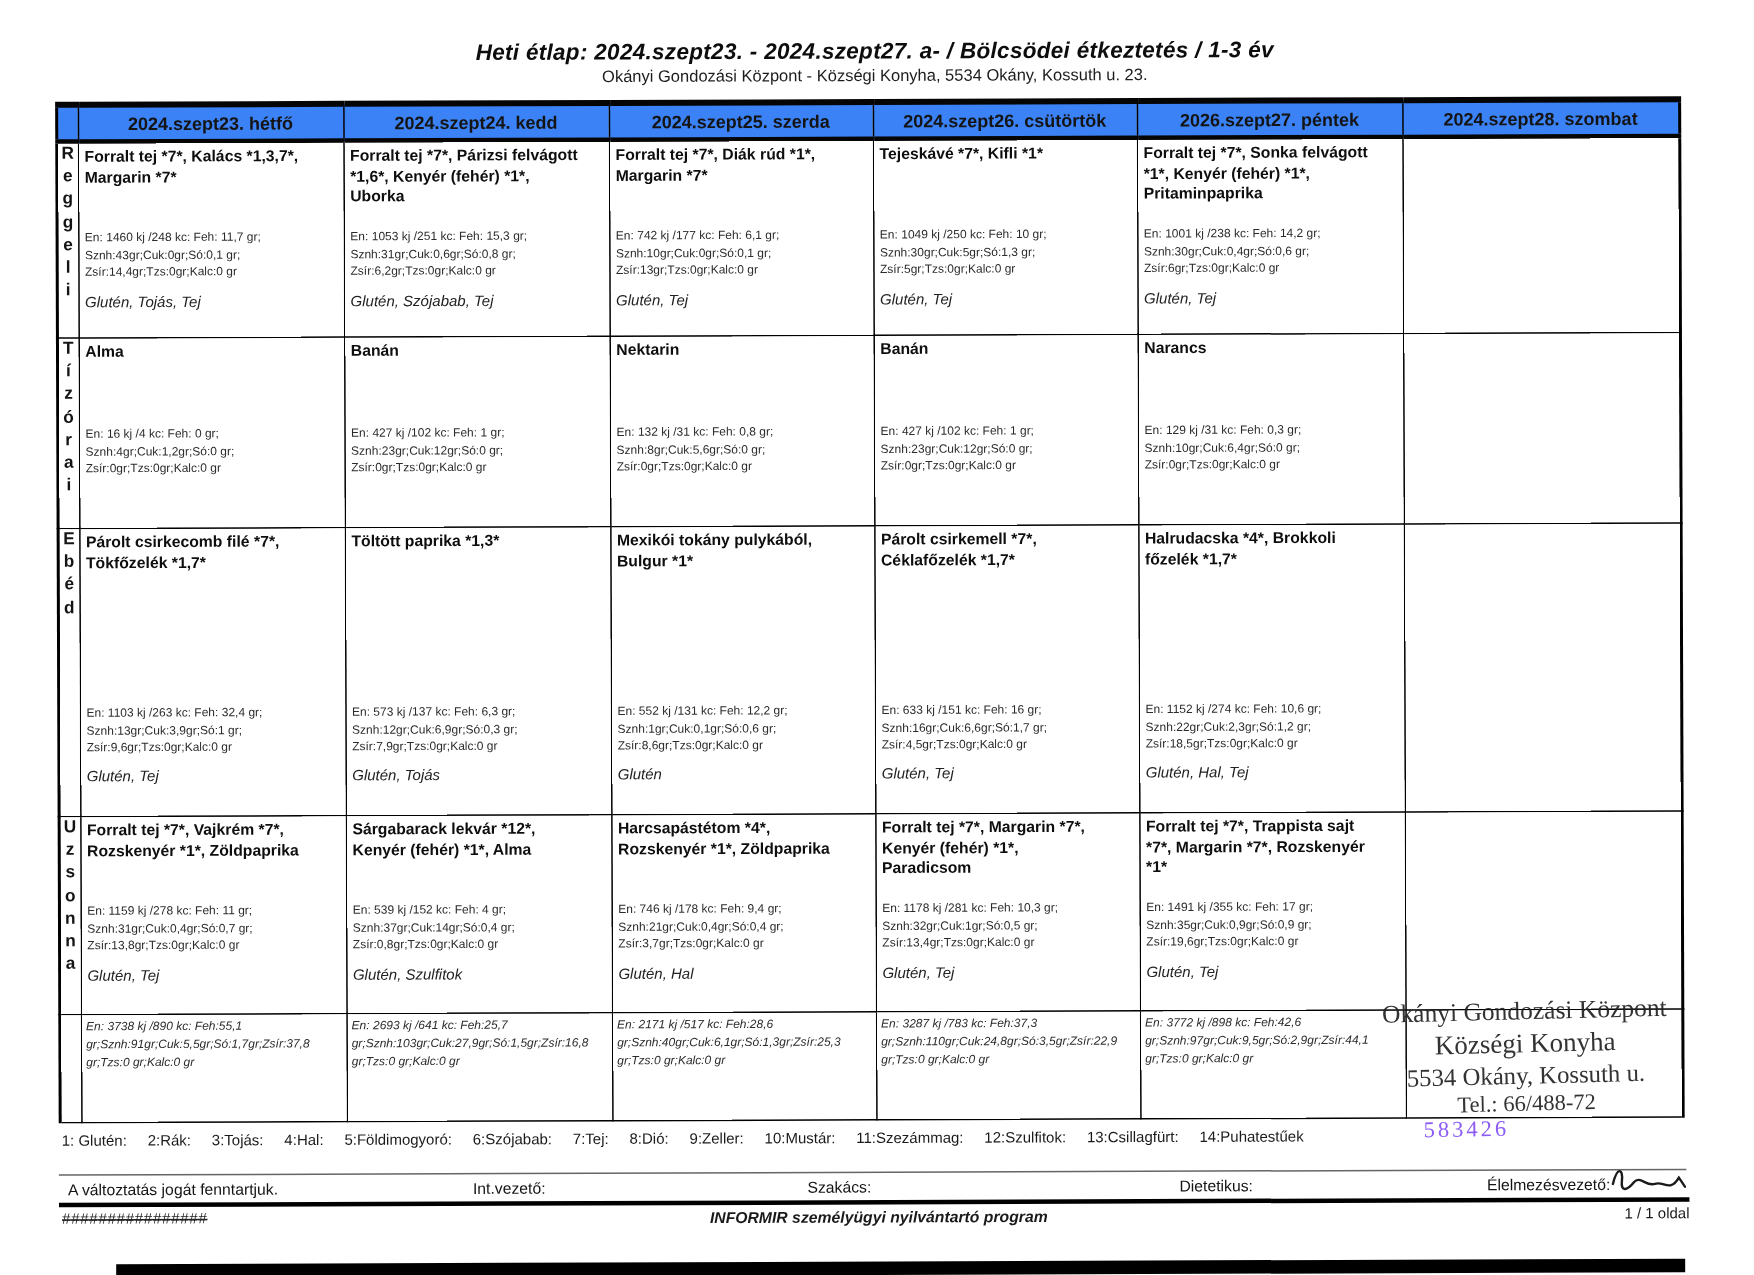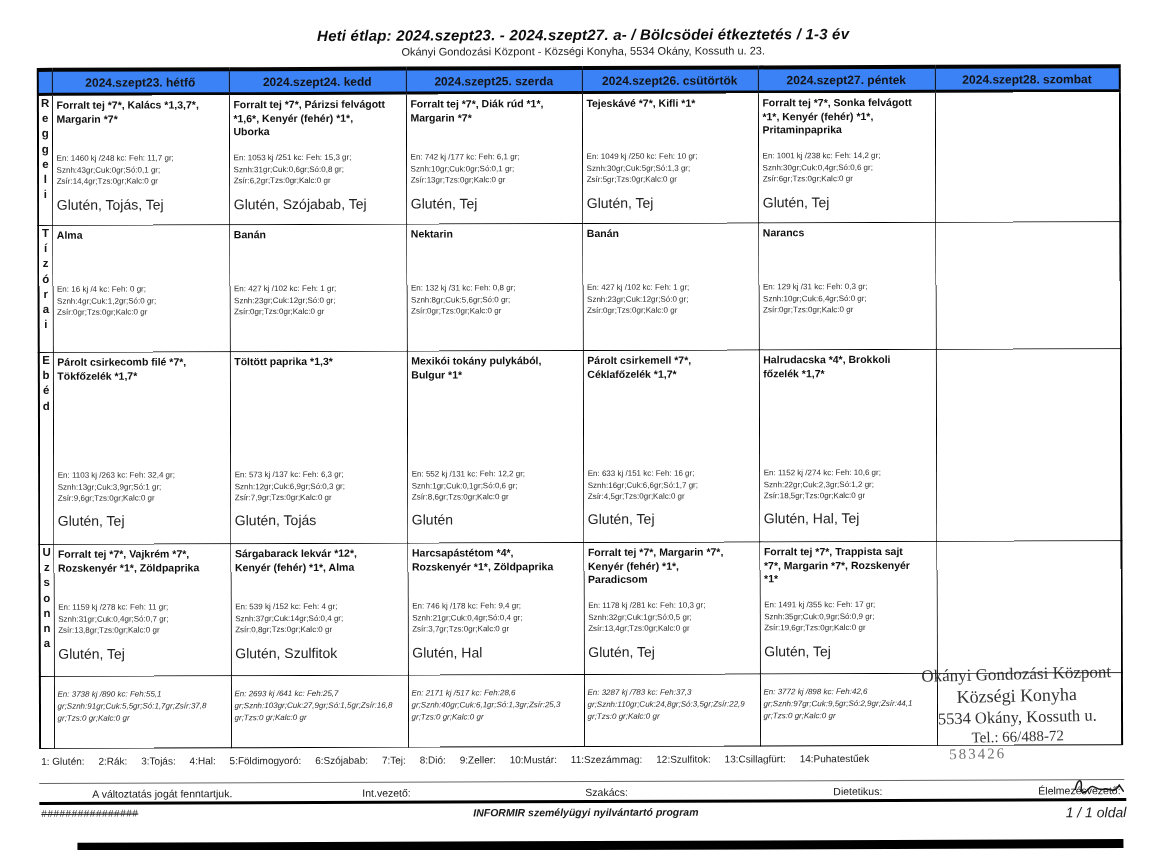--- a/index.html
+++ b/index.html
@@ -30,61 +30,61 @@
   }
   td.lbl{
     font-weight:600;font-size:11.5px;text-align:center;padding-top:2px;
     white-space:pre-line;line-height:1.32;font-family:"Liberation Sans",sans-serif;
   }
   .dish{font-size:10.5px;font-weight:600;line-height:1.3;padding:3px 19px 0 4px;color:#0e0e0e;}
   .nutri{
     position:absolute;left:4px;right:15px;font-size:8px;line-height:1.45;
     white-space:pre-line;color:#2b2b2b;
   }
-  .allerg{position:absolute;left:4px;font-size:14px;color:#222;}
+  .allerg{position:absolute;left:4px;font-style:italic;font-size:10px;color:#222;}
   .r-reggeli td{height:129px}.r-reggeli .nutri{top:57px}.r-reggeli .allerg{top:101px}
   .r-tizorai td{height:126px}.r-tizorai .nutri{top:58px}
   .r-ebed td{height:191px}.r-ebed .nutri{top:117px}.r-ebed .allerg{top:160px}
   .r-uzsonna td{height:131px}.r-uzsonna .nutri{top:57px}.r-uzsonna .allerg{top:101px}
   .r-totals td{height:71px}
   .totals-text{
-    font-style:italic;font-size:8px;line-height:1.5;padding:12px 3px 0 3px;color:#2b2b2b;
+    font-style:italic;font-size:8px;line-height:1.5;padding:2px 3px 0 3px;color:#2b2b2b;
     word-wrap:break-word;
   }
 
   .legend{
     position:absolute;left:40px;top:754px;width:1085px;font-size:10px;color:#1a1a1a;
     white-space:pre;overflow:hidden;
   }
   .sig-row{position:absolute;left:38px;top:781px;width:1085px;height:20px;border-top:1px solid #666;}
-  .sig-item{position:absolute;top:4px;font-size:10.5px;color:#141414;white-space:nowrap;margin-left:47px;}
+  .sig-item{position:absolute;top:4px;font-size:10.5px;color:#141414;white-space:nowrap;}
   .sig-rule{position:absolute;left:38px;top:800px;width:1087px;height:2.5px;background:#000;}
   .footer-hashes{
     position:absolute;left:40px;top:806px;font-size:10px;letter-spacing:.5px;
     text-decoration:line-through;color:#222;
   }
   .footer-program{
     position:absolute;left:0;top:806px;width:1169px;text-align:center;
     font-size:10.5px;font-weight:bold;font-style:italic;color:#1a1a1a;
   }
-  .footer-page{position:absolute;right:44px;top:806px;font-size:14px;font-style:italic;color:#1a1a1a;}
+  .footer-page{position:absolute;right:44px;top:806px;font-size:10px;color:#1a1a1a;}
   .scan-bar{position:absolute;left:76px;top:841px;width:1046px;height:9px;background:#000;}
 
   .stamp{
     position:absolute;left:888px;top:666px;width:256px;text-align:center;
     font-family:"Liberation Serif",serif;color:#222;transform:rotate(-1.2deg);opacity:.92;
     pointer-events:none;line-height:1.22;
   }
   .stamp .s1{font-size:17px;}
   .stamp .s2{font-size:18px;}
   .stamp .s3{font-size:16.5px;}
   .stamp .s4{font-size:15px;}
   .stamp-number{
     position:absolute;left:948px;top:747px;font-family:"Liberation Serif",serif;
-    font-size:15px;letter-spacing:2px;color:#737373;transform:rotate(-.8deg);
+    font-size:15px;letter-spacing:2px;color:#8b5cf6;transform:rotate(-.8deg);
   }
   .signature-svg{position:absolute;left:1072px;top:777px;}
 </style>
 </head>
 <body>
 
 <div class="page">
 
   <div class="doc-title">Heti étlap: 2024.szept23. - 2024.szept27.   a- / Bölcsödei étkeztetés / 1-3 év</div>
   <div class="doc-subtitle">Okányi Gondozási Központ - Községi Konyha, 5534 Okány, Kossuth u. 23.</div>
@@ -99,21 +99,21 @@
         <col style="width:177px">
         <col style="width:185px">
     </colgroup>
     <thead>
       <tr>
         <th></th>
         <th>2024.szept23. hétfő</th>
         <th>2024.szept24. kedd</th>
         <th>2024.szept25. szerda</th>
         <th>2024.szept26. csütörtök</th>
-        <th>2024.szept27. péntek</th>
+        <th>2026.szept27. péntek</th>
         <th>2024.szept28. szombat</th>
       </tr>
     </thead>
     <tbody>
       <tr class="r-reggeli">
         <td class="lbl">R
 e
 g
 g
 e

